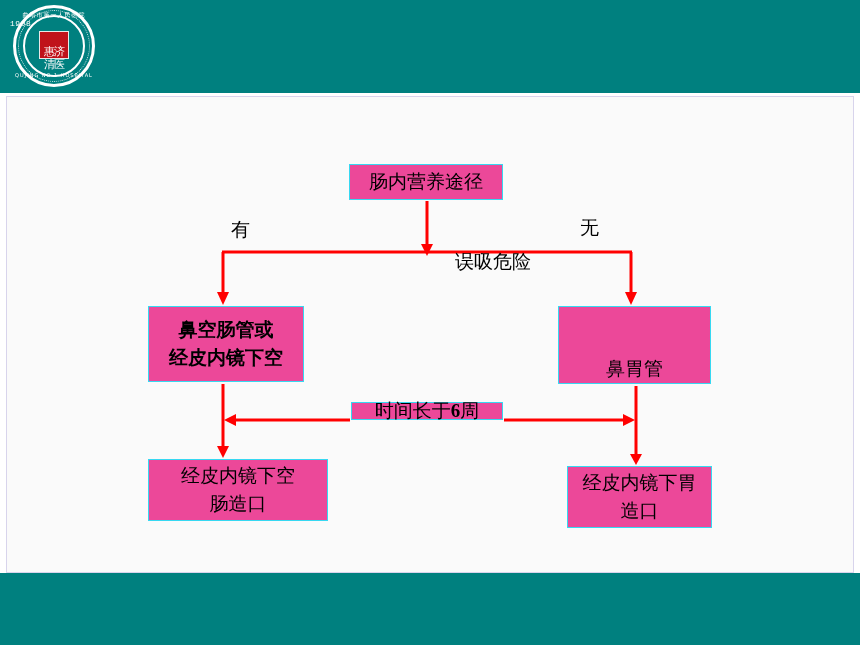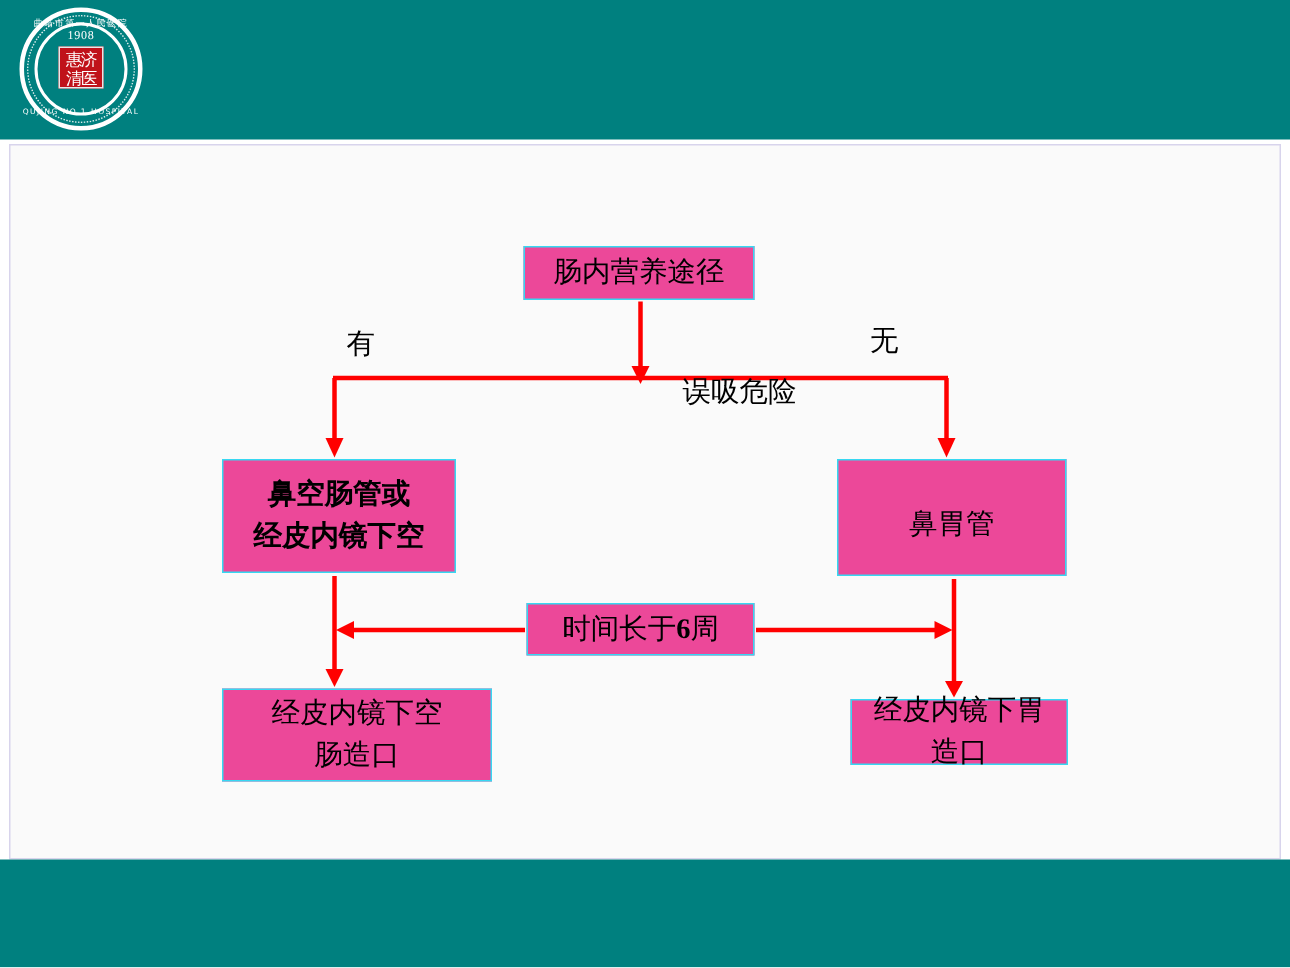--- a/index.html
+++ b/index.html
@@ -75,40 +75,39 @@
     left: 8px; top: 8px;
     width: 72px; height: 72px;
     border-radius: 50%;
     border: 1px dotted rgba(255,255,255,0.85);
     box-sizing: border-box;
   }
   .logo .year {
     position: absolute;
     left: 0; top: 17px;
     width: 88px;
-    text-align: center;
-    color: #ffffff;
-    font-family: Liberation Serif, serif;
+    color: #ffffff;
+    font-family: Liberation Mono, monospace;
     font-size: 8px;
     letter-spacing: 0.5px;
   }
   .logo .seal {
     position: absolute;
     left: 29px; top: 29px;
     width: 30px; height: 28px;
     background: #c0121a;
     border: 1px solid #e8e8e8;
     box-sizing: border-box;
     color: #ffffff;
     font-family: "DejaVu Sans", "Liberation Sans", sans-serif;
     font-size: 11px;
     line-height: 13px;
     text-align: center;
     letter-spacing: -1px;
-    padding-top: 1px;
+    padding-top: 13px;
   }
   .logo .arc-top, .logo .arc-bottom {
     position: absolute;
     left: 0;
     width: 88px;
     text-align: center;
     color: #ffffff;
     font-family: "DejaVu Sans", "Liberation Sans", sans-serif;
     font-size: 6px;
     letter-spacing: 1px;
@@ -149,28 +148,28 @@
     flex-direction: column;
     align-items: center;
     justify-content: center;
     color: #000000;
     font-family: "Liberation Serif", "DejaVu Serif", serif;
     font-size: 19px;
     line-height: 28px;
     text-align: center;
     white-space: nowrap;
   }
-  .fbox.top-align { justify-content: center; padding-top: 9px; }
+  .fbox.top-align { justify-content: flex-end; padding-top: 9px; }
 
   #box-root   { left: 349px; top: 164px; width: 154px; height: 36px; }
   #box-njt    { left: 148px; top: 306px; width: 156px; height: 76px; font-weight: bold; }
   #box-ngt    { left: 558px; top: 306px; width: 153px; height: 78px; }
-  #box-time   { left: 351px; top: 402px; width: 152px; height: 35px; }
+  #box-time   { left: 351px; top: 402px; width: 152px; height: 18px; }
   #box-pej    { left: 148px; top: 459px; width: 180px; height: 62px; }
-  #box-peg    { left: 567px; top: 466px; width: 145px; height: 44px; }
+  #box-peg    { left: 567px; top: 466px; width: 145px; height: 62px; }
 
   
   .flabel {
     position: absolute;
     color: #000000;
     font-family: "Liberation Serif", "DejaVu Serif", serif;
     font-size: 19px;
     line-height: 22px;
     white-space: nowrap;
   }

